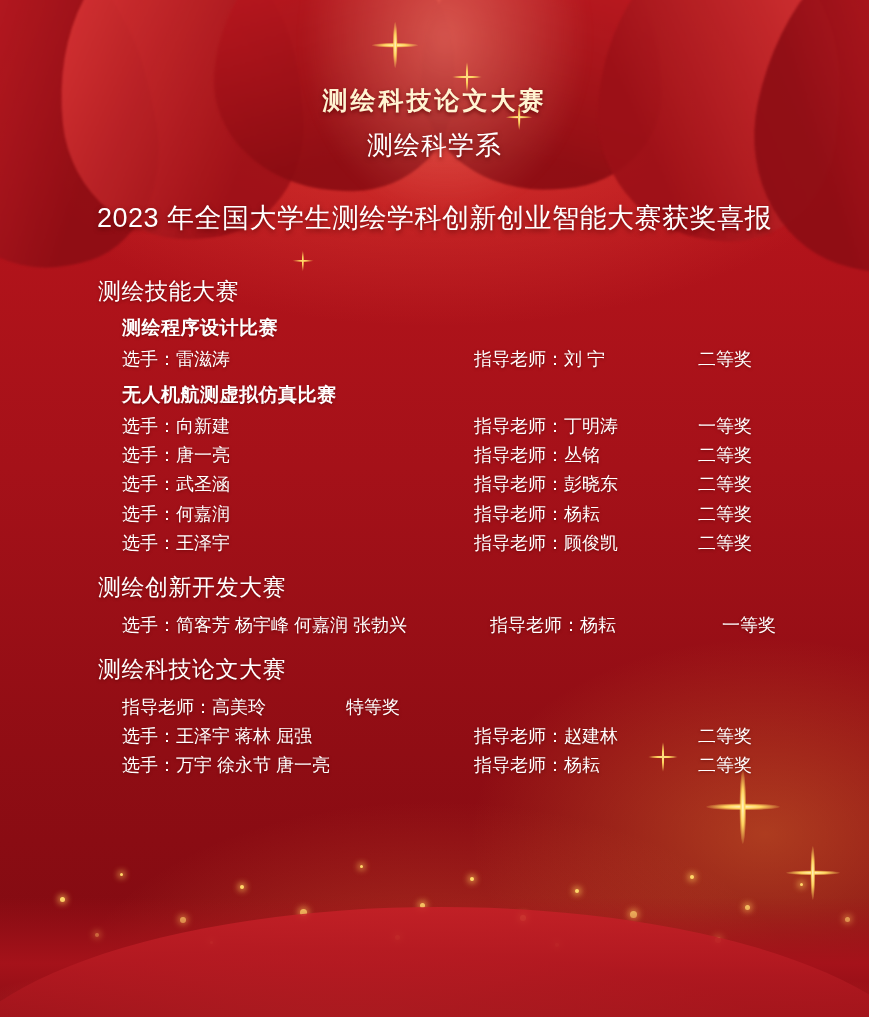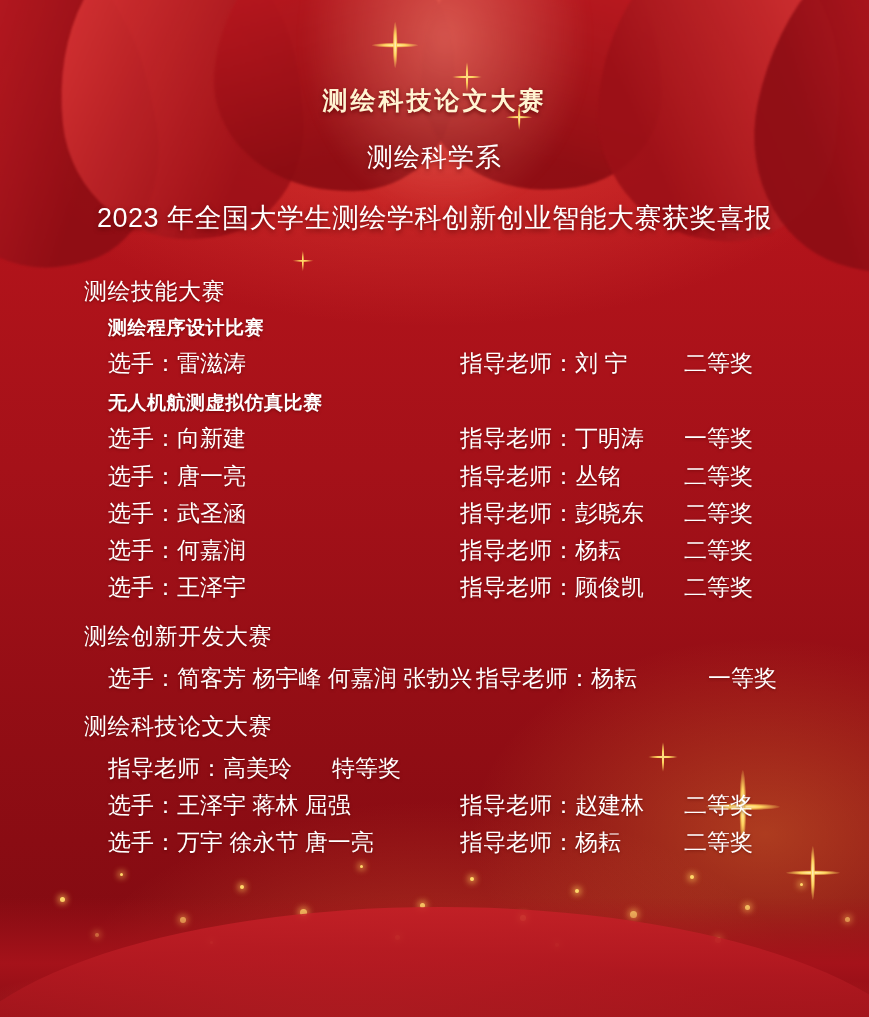--- a/index.html
+++ b/index.html
@@ -119,21 +119,21 @@
     text-align: center;
     font-family: "Liberation Serif", serif;
     font-weight: bold;
     font-size: 25px;
     letter-spacing: 3px;
     color: #fff4d2;
     text-shadow: 0 2px 4px rgba(90,0,0,0.8);
   }
   .dept-title {
     position: absolute;
-    top: 140px;
+    top: 128px;
     width: 100%;
     text-align: center;
     font-size: 26px;
     color: #ffffff;
     letter-spacing: 1px;
     text-shadow: 0 2px 4px rgba(90,0,0,0.7);
   }
   .main-title {
     position: absolute;
     top: 200px;
@@ -144,21 +144,21 @@
     color: #ffffff;
     letter-spacing: 0.5px;
     text-shadow: 0 2px 5px rgba(80,0,0,0.75);
   }
 
   .body-block {
     position: absolute;
     top: 262px;
     left: 0;
     width: 692px;
-    padding: 0 16px;
+    padding: 0 30px;
     box-sizing: border-box;
     color: #ffffff;
   }
 
   .section {
     margin-bottom: 6px;
   }
   .section-title {
     font-size: 23px;
     color: #ffffff;
@@ -170,21 +170,21 @@
     font-size: 19px;
     font-weight: bold;
     color: #ffffff;
     margin: 8px 0 4px 92px;
     letter-spacing: 0.5px;
     text-shadow: 0 1px 3px rgba(80,0,0,0.6);
   }
   .row {
     display: flex;
     align-items: center;
-    font-size: 23px;
+    font-size: 18px;
     line-height: 1.62;
     color: #ffffff;
     margin-left: 92px;
     text-shadow: 0 1px 3px rgba(80,0,0,0.55);
   }
   .row .col-player {
     width: 352px;
     flex: 0 0 352px;
     white-space: nowrap;
   }

